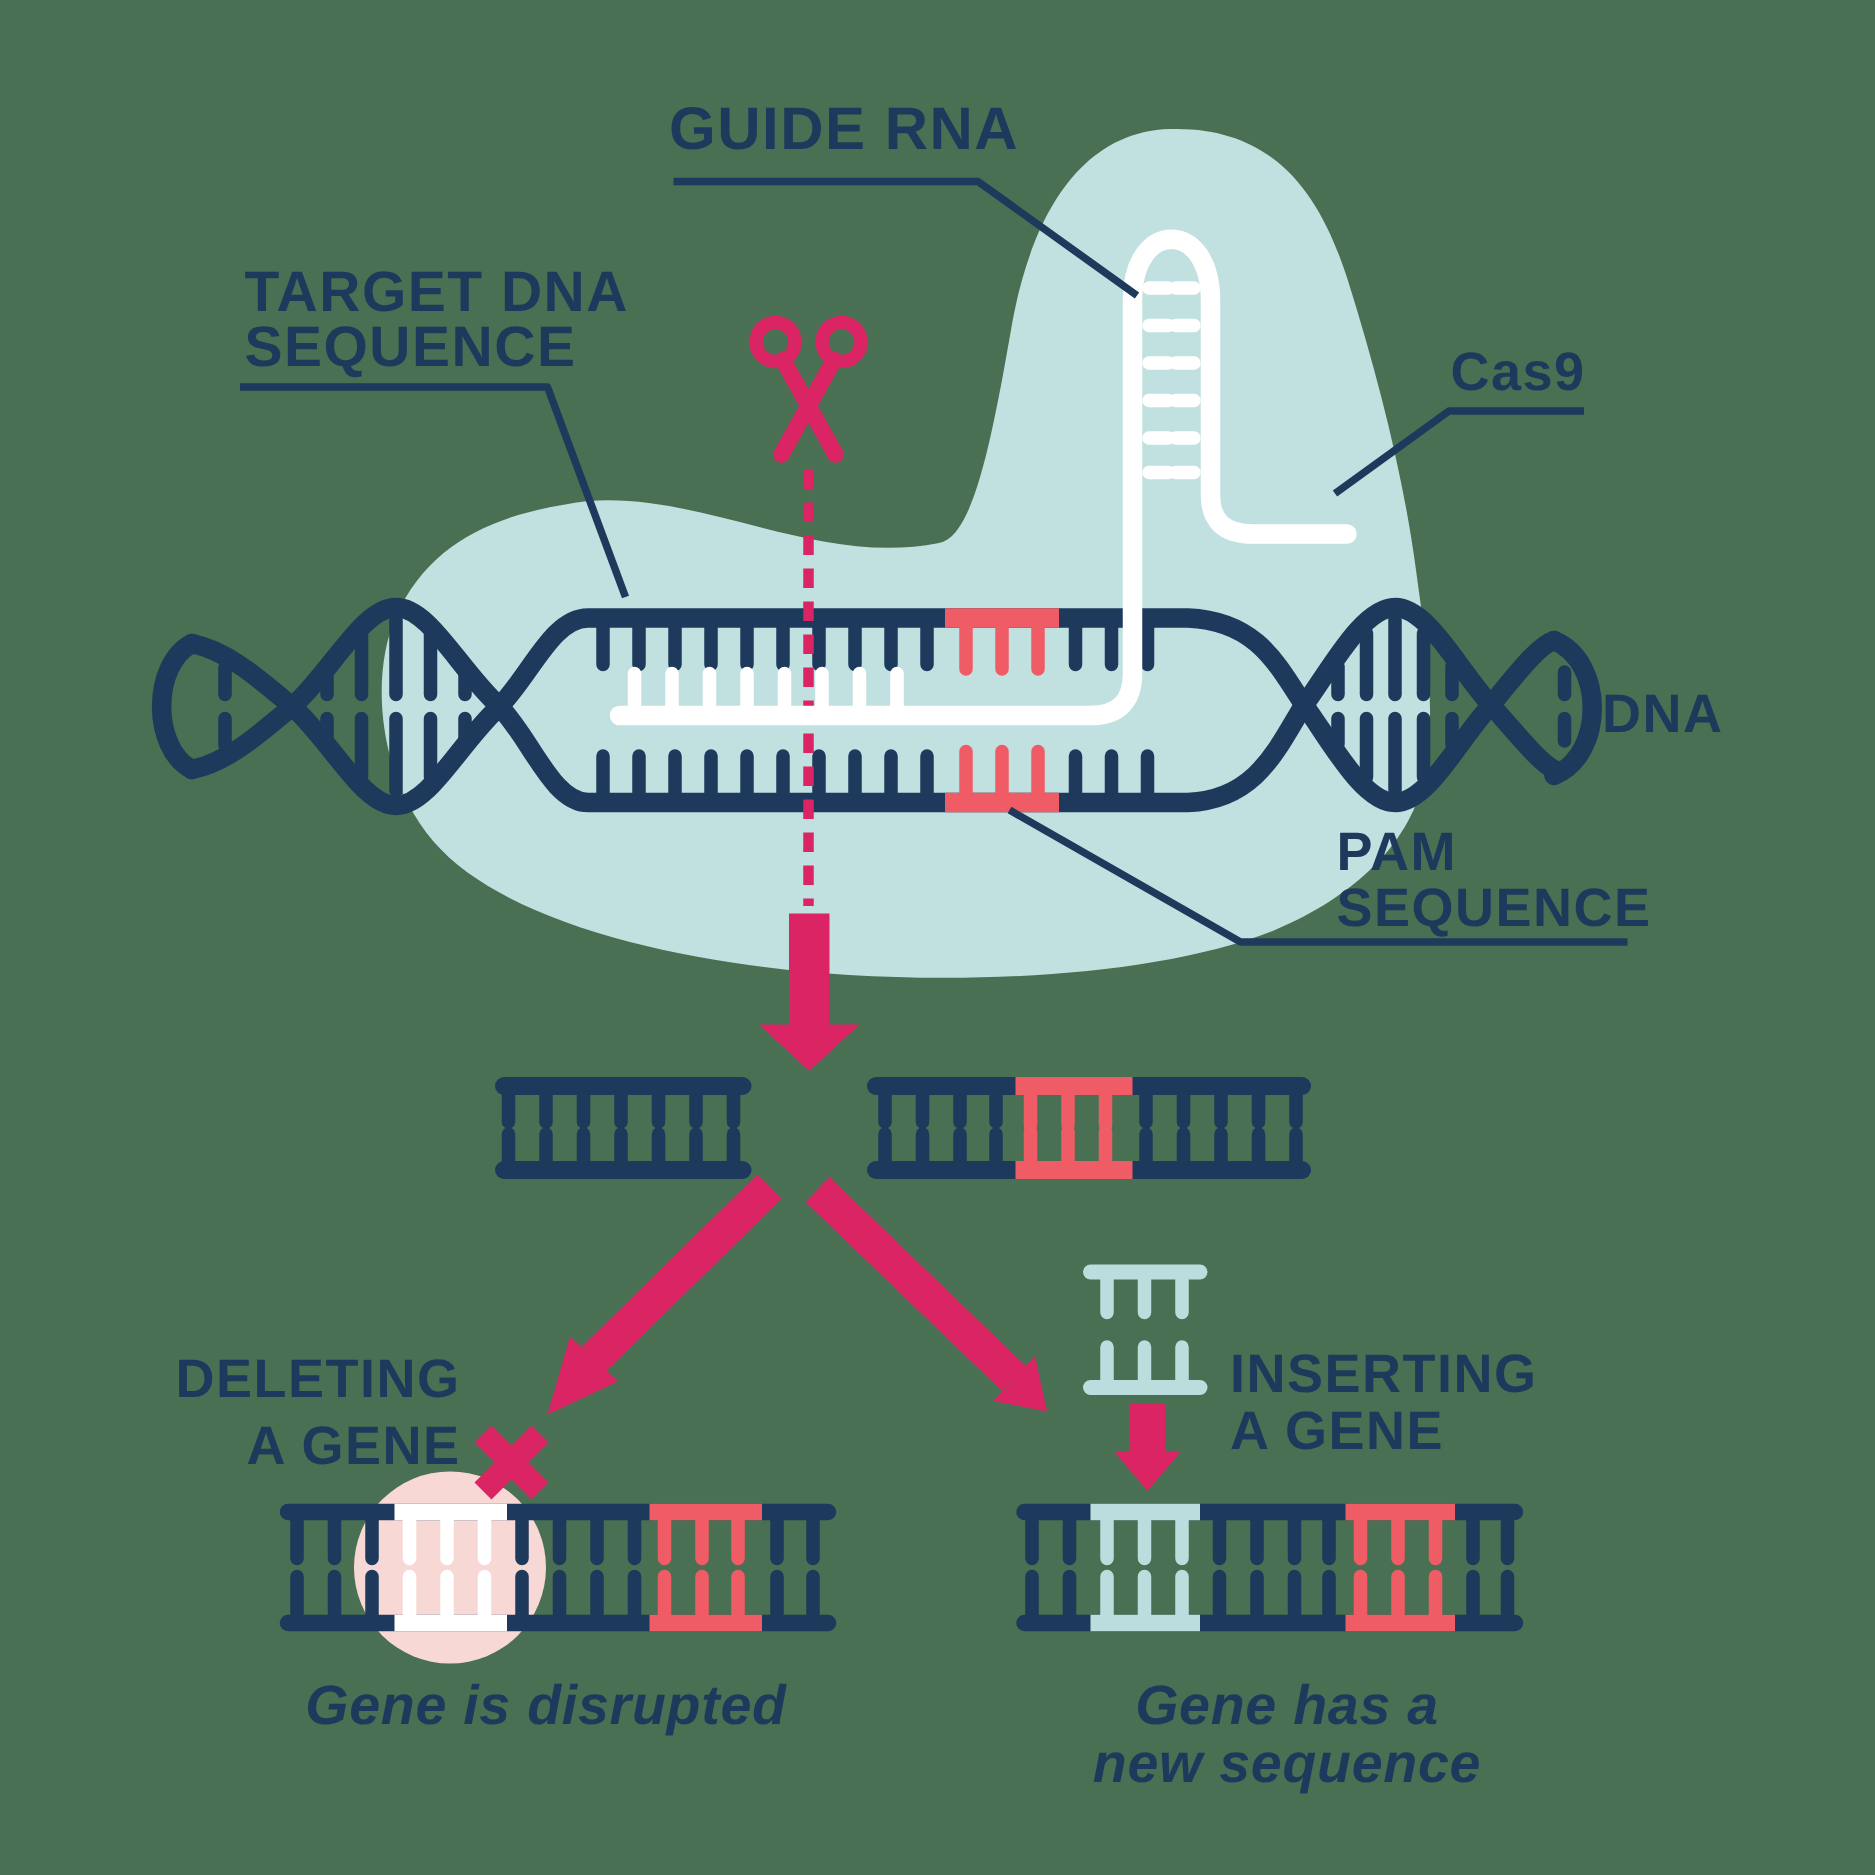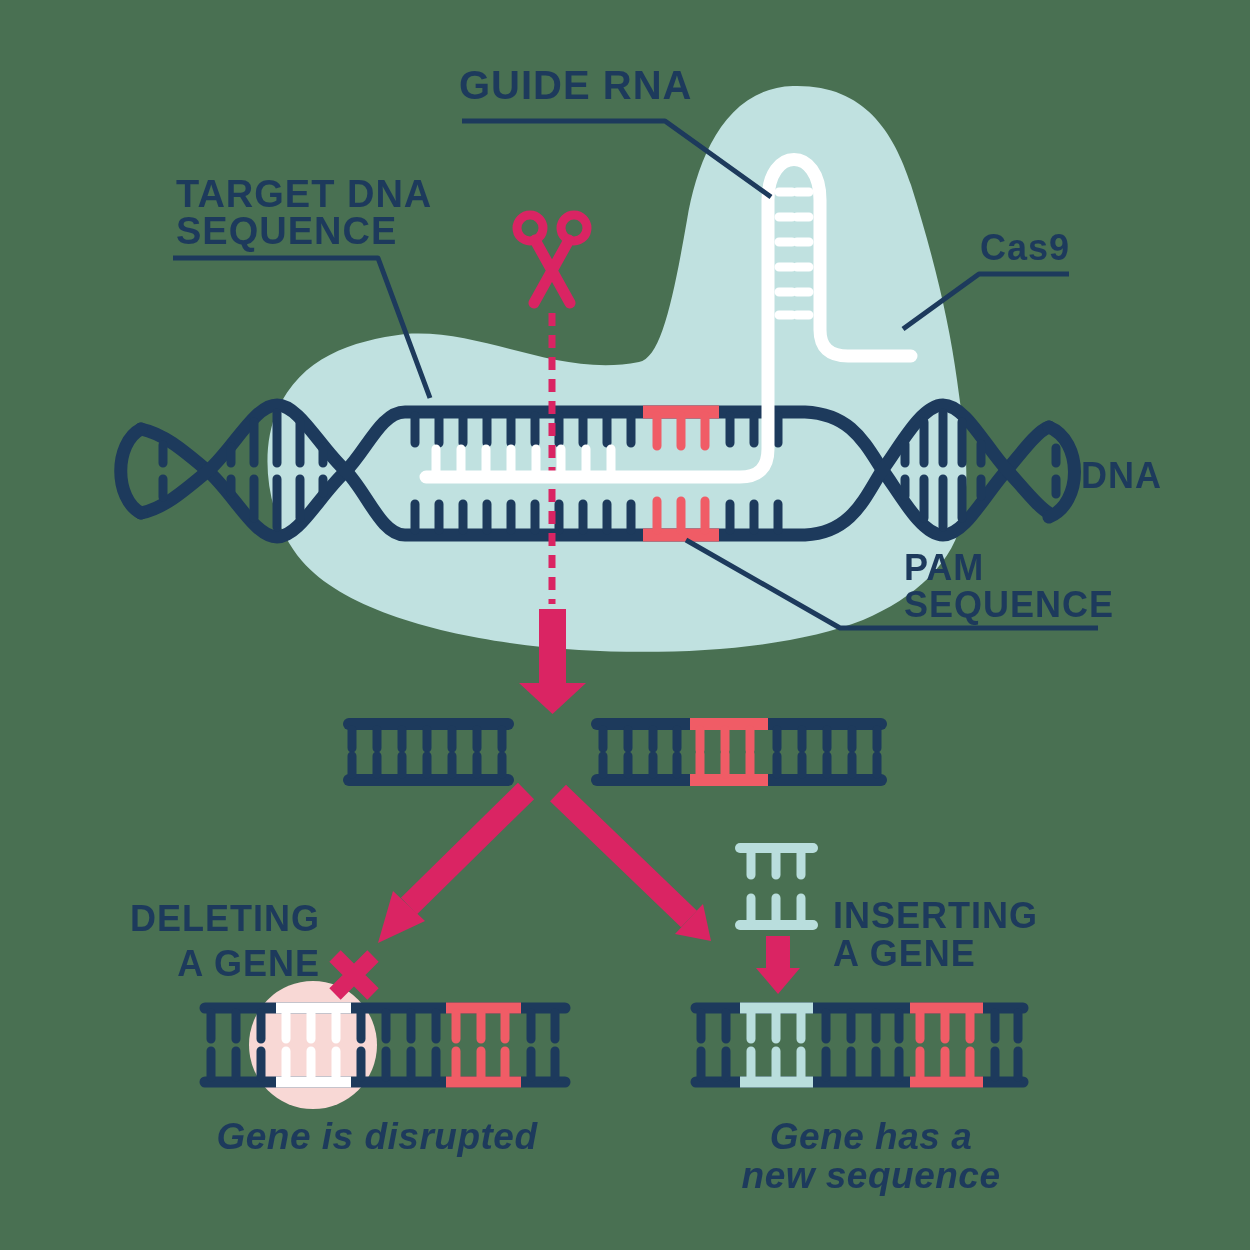--- a/index.html
+++ b/index.html
@@ -1,17 +1,17 @@
 <!DOCTYPE html>
 <html style="--background: #497052; --navy: #1d3a5c; --crimson: #da2463; --salmon: #f05c66; --blob_teal: #c0e1e0; --insert_teal: #b9dedd; --highlight_pink: #f8d8d5; --white: #ffffff;"><head>
 <meta charset="utf-8">
 <style>
   html,body{margin:0;padding:0;}
   body{background:var(--background,#497052);width:1250px;height:1250px;overflow:hidden;}
-  .stage{position:relative;width:1048px;height:1250px;background:var(--background,#497052);margin-left:13px;}
+  .stage{position:relative;width:1048px;height:1250px;background:var(--background,#497052);}
   svg{display:block;}
   svg text{font-family:"Liberation Sans",sans-serif;font-weight:bold;fill:var(--navy,#1d3a5c);}
   .lbl{font-size:36px;letter-spacing:1px;}
   .lbl-lg{font-size:40px;letter-spacing:1px;}
   .lbl-md{font-size:38px;letter-spacing:1px;}
   .caption{font-size:37px;font-style:italic;letter-spacing:0.5px;}
   .strand{fill:none;stroke:var(--navy,#1d3a5c);stroke-width:13;stroke-linecap:round;}
   .lead{fill:none;stroke:var(--navy,#1d3a5c);stroke-width:5;stroke-linejoin:round;}
   .tooth{fill:none;stroke-linecap:round;stroke-width:9;}
   .t-n{stroke:var(--navy,#1d3a5c);}

